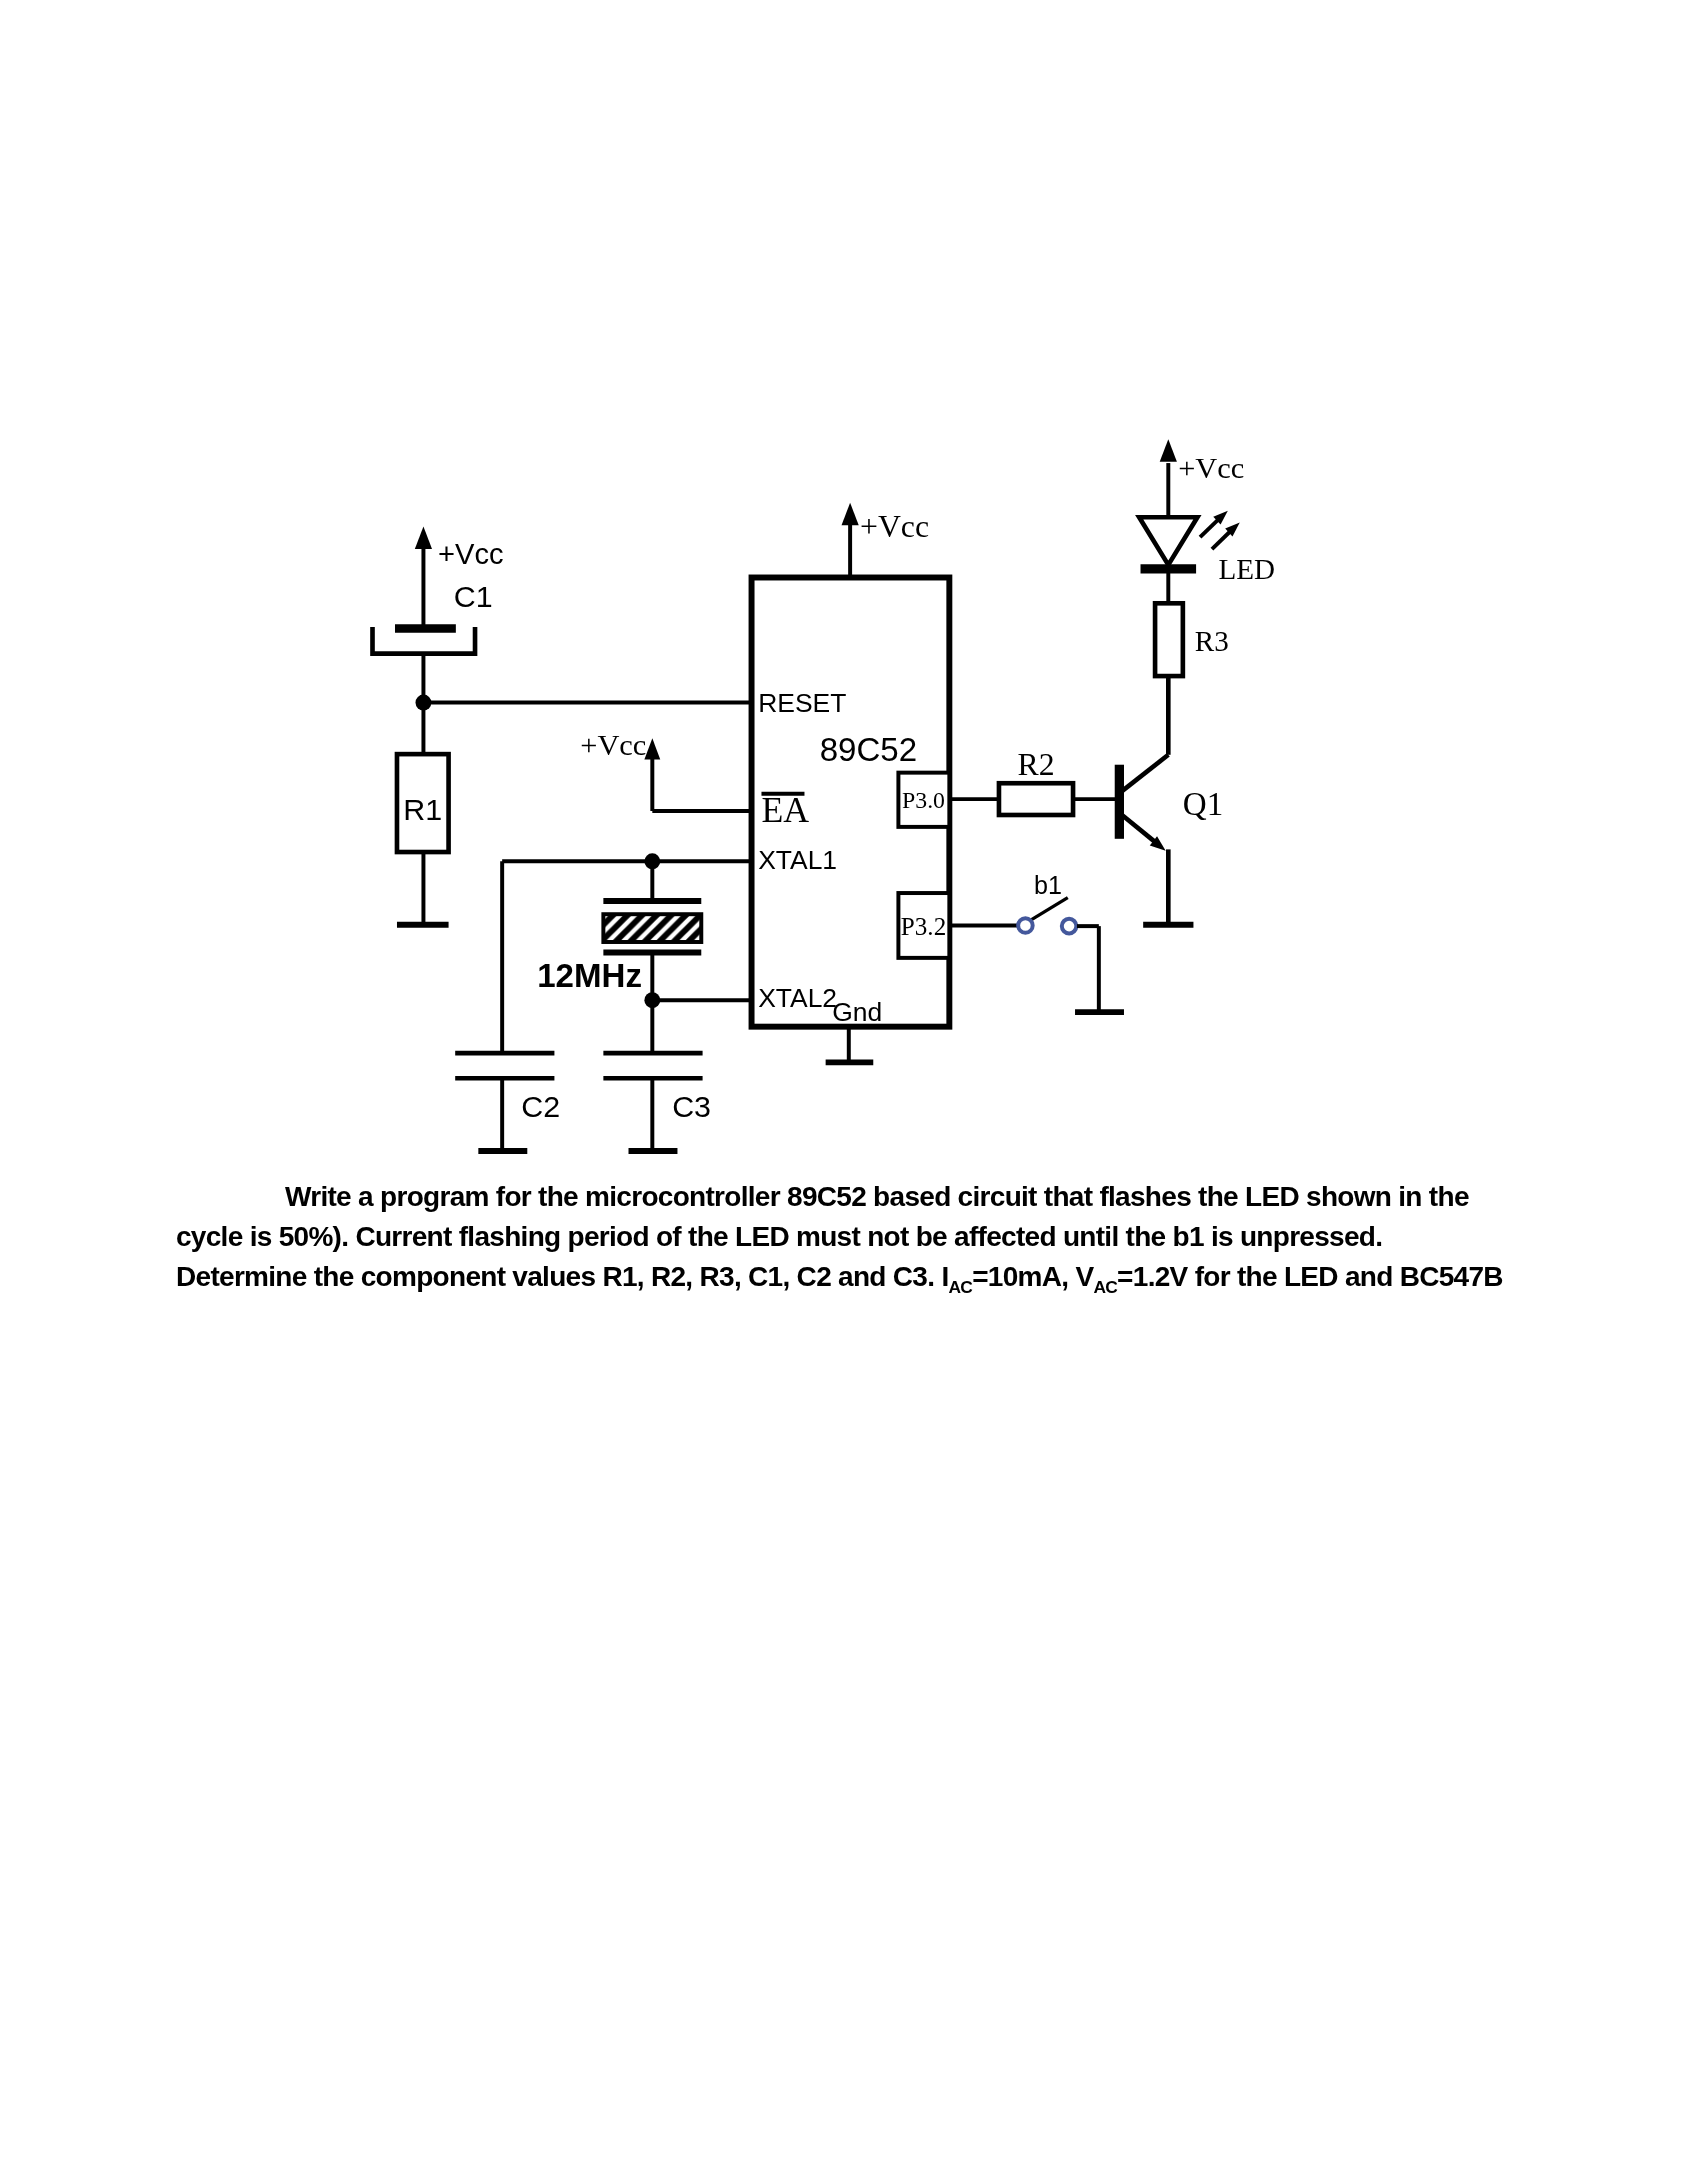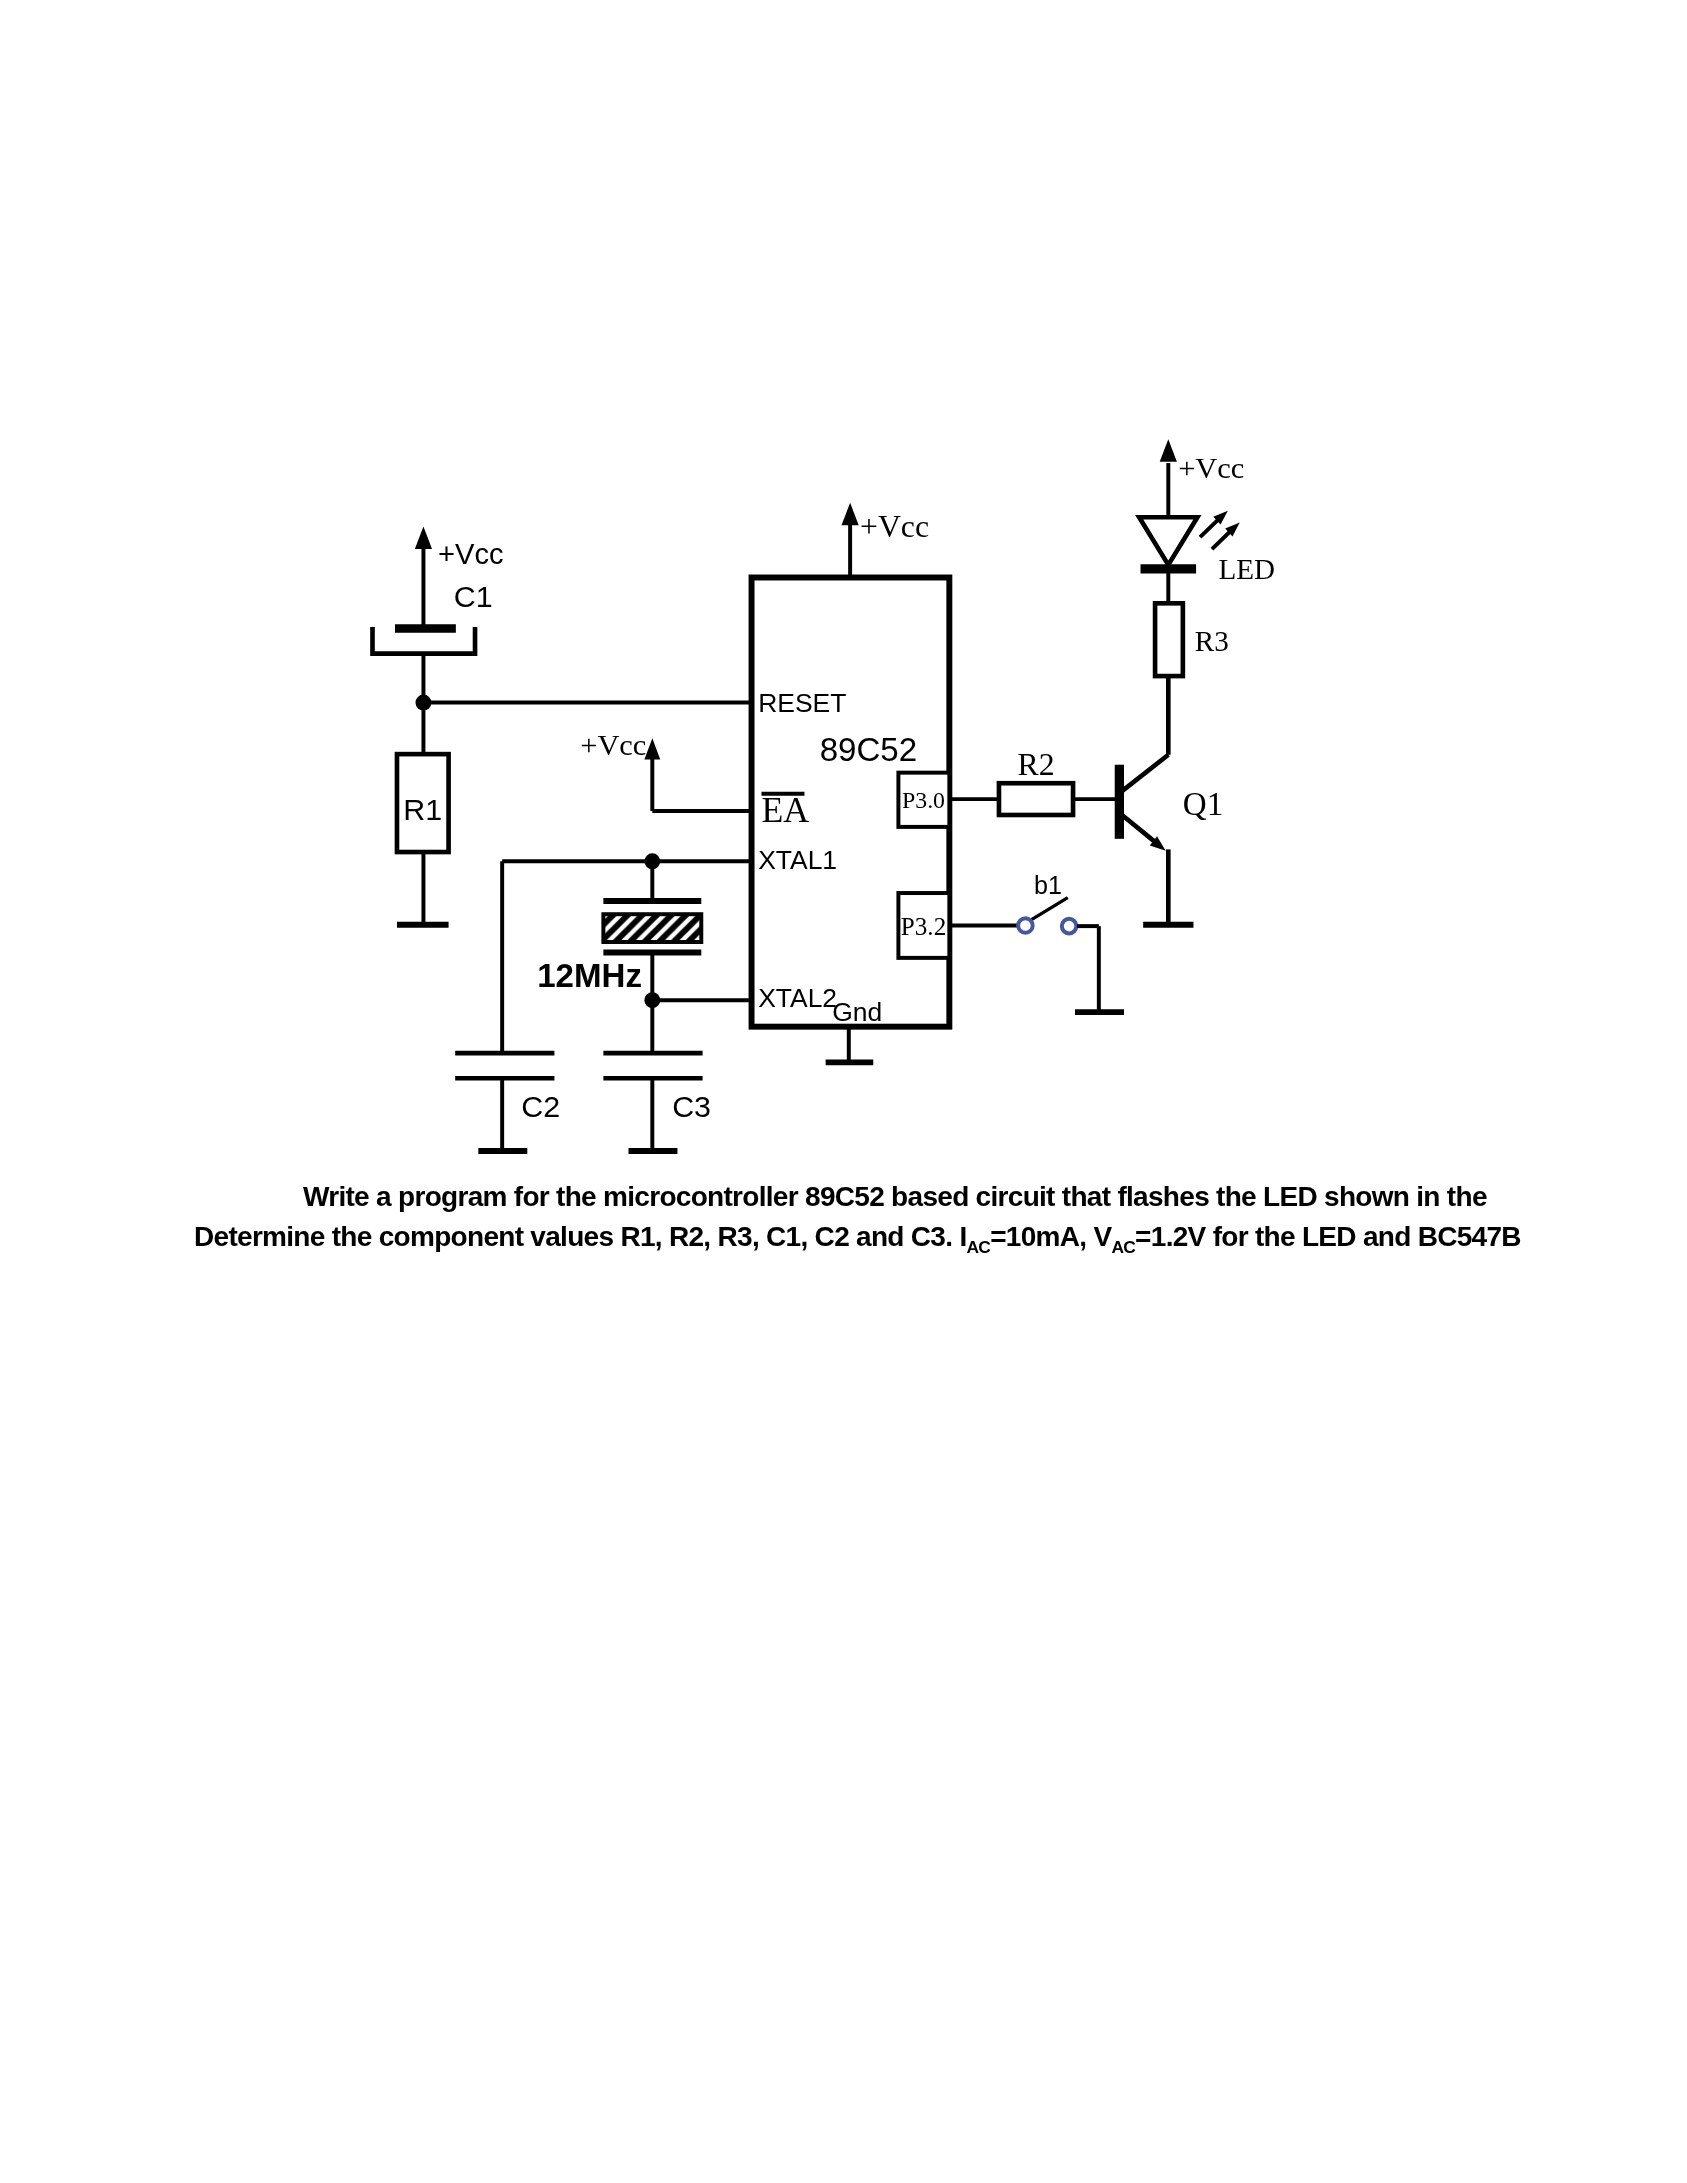--- a/index.html
+++ b/index.html
@@ -8,21 +8,21 @@
   .page { position: absolute; inset: 0; background: #ffffff; }
   svg.schematic { position: absolute; left: 0; top: 0; }
 
   
   text { fill: #000; }
   .sans   { font-family: "Liberation Sans", sans-serif; }
   .serif  { font-family: "Liberation Serif", serif; }
   .b      { font-weight: bold; }
 
   
-  .question { position: absolute; left: 194px; top: 1177px; width: 1356px;
+  .question { position: absolute; left: 176px; top: 1177px; width: 1356px;
               font-size: 28px; line-height: 40px; letter-spacing: -0.7px;
               font-weight: 600; color: #000; }
   .question .qline { white-space: nowrap; }
   .question .qline.indent { padding-left: 109px; }
   .question sub { font-size: 0.62em; line-height: 0; }
 </style>
 </head>
 <body>
 
 <div class="page">
@@ -155,17 +155,18 @@
     <circle cx="1616" cy="1400" r="11" stroke="#44589c" stroke-width="6" fill="#fff"></circle>
     <text class="sans" font-size="38" x="1563" y="1352" stroke="none">b1</text>
     <line x1="1628" y1="1400" x2="1661" y2="1400" stroke-width="6"></line>
     <line x1="1661" y1="1400" x2="1661" y2="1528" stroke-width="6"></line>
     <line x1="1625" y1="1530" x2="1699" y2="1530" stroke-width="9"></line>
   </g>
 </svg>
 
   <div class="question">
     <div class="qline indent">Write a program for the microcontroller 89C52 based circuit that flashes the LED shown in the</div>
+    <div class="qline">cycle is 50%). Current flashing period of the LED must not be affected until the b1 is unpressed.</div>
     <div class="qline"><span>Determine the component values R1, R2, R3, C1, C2 and C3. I</span><sub>AC</sub><span>=10mA, V</span><sub>AC</sub><span>=1.2V for the LED and BC547B</span></div>
   </div>
 
 </div>
 
 
 </body></html>

